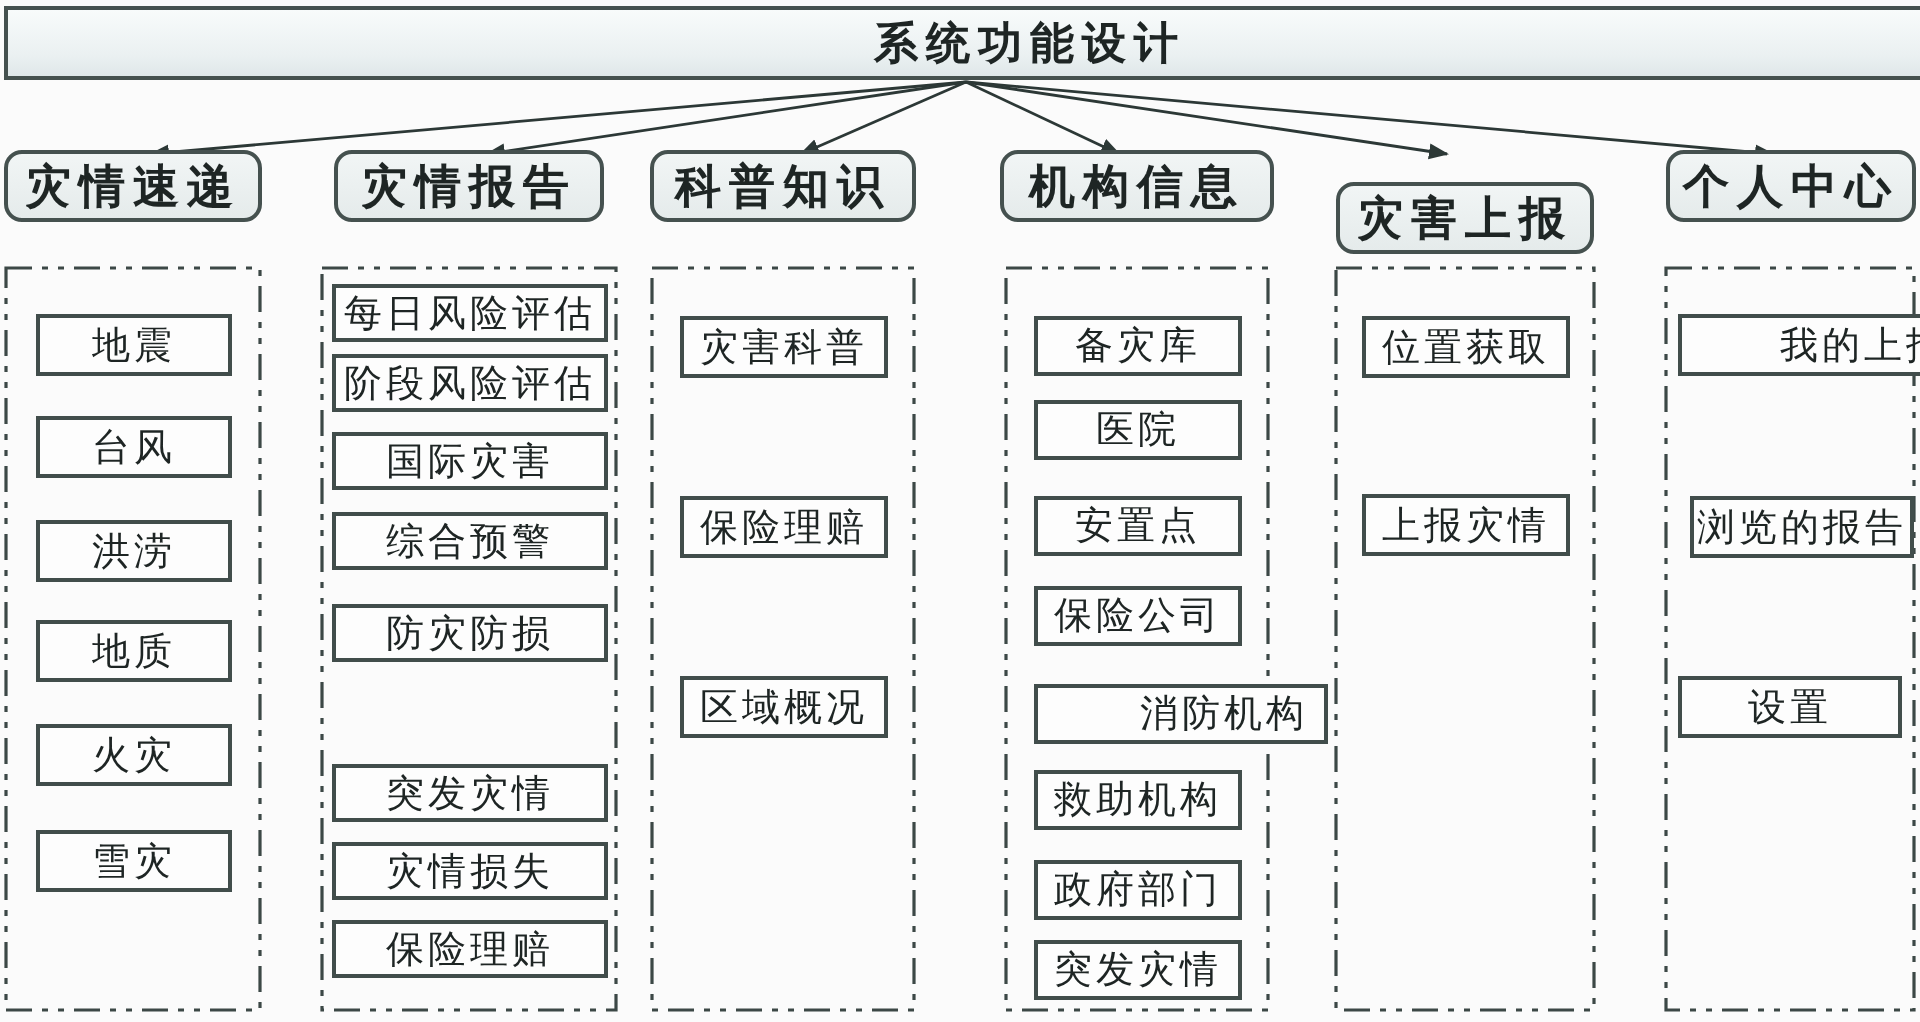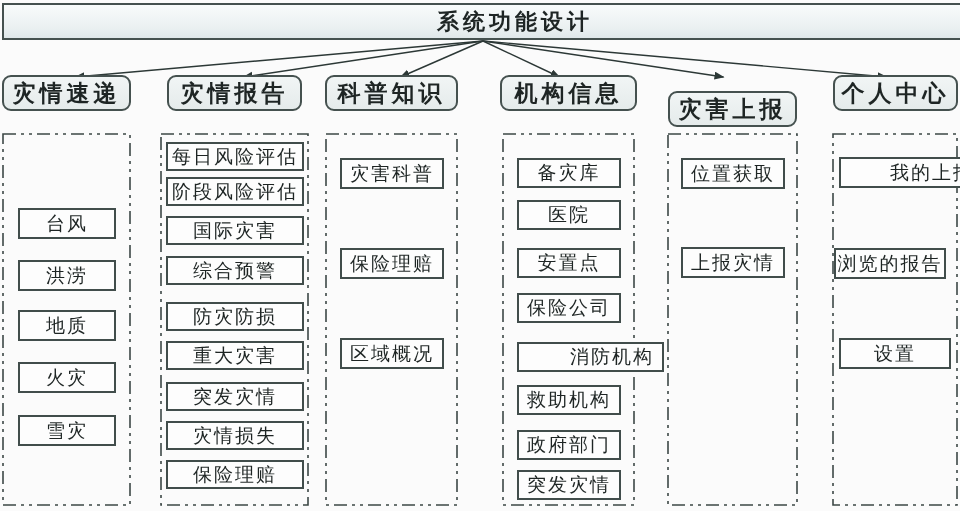--- a/index.html
+++ b/index.html
@@ -68,37 +68,37 @@
   <div class="root-node">
     <span>系统功能设计</span>
   </div>
 
   <div id="columns-host">
       <div class="category-node" style="left: 2px; width: 125px;">灾情速递</div>
       <div class="group-container" style="left: 2px; width: 129px;">
         <svg class="group-border" width="129" height="373">
           <rect x="1" y="1" width="127" height="371" fill="none" stroke="#3c4846" stroke-width="1.6" stroke-dasharray="13 5 3 5 3 5"></rect>
         </svg>
+        <div class="feature-item" style="left: 16px; top: 24px; width: 94px; height: 27px;">地震</div>
         <div class="feature-item" style="left: 16px; top: 75px; width: 94px; height: 27px;">台风</div>
         <div class="feature-item" style="left: 16px; top: 127px; width: 94px; height: 27px;">洪涝</div>
         <div class="feature-item" style="left: 16px; top: 177px; width: 94px; height: 27px;">地质</div>
         <div class="feature-item" style="left: 16px; top: 229px; width: 94px; height: 27px;">火灾</div>
         <div class="feature-item" style="left: 16px; top: 282px; width: 94px; height: 27px;">雪灾</div>
       </div>
       <div class="category-node" style="left: 167px; width: 131px;">灾情报告</div>
       <div class="group-container" style="left: 160px; width: 149px;">
         <svg class="group-border" width="149" height="373">
           <rect x="1" y="1" width="147" height="371" fill="none" stroke="#3c4846" stroke-width="1.6" stroke-dasharray="13 5 3 5 3 5"></rect>
         </svg>
         <div class="feature-item" style="left: 6px; top: 9px; width: 134px; height: 25px;">每日风险评估</div>
         <div class="feature-item" style="left: 6px; top: 44px; width: 134px; height: 25px;">阶段风险评估</div>
         <div class="feature-item" style="left: 6px; top: 83px; width: 134px; height: 25px;">国际灾害</div>
         <div class="feature-item" style="left: 6px; top: 169px; width: 134px; height: 25px;">防灾防损</div>
         <div class="feature-item" style="left: 6px; top: 123px; width: 134px; height: 25px;">综合预警</div>
-        <div class="feature-item" style="left: 6px; top: 208px; width: 134px; height: 25px;">重大灾害</div>
         <div class="feature-item" style="left: 6px; top: 249px; width: 134px; height: 25px;">突发灾情</div>
         <div class="feature-item" style="left: 6px; top: 288px; width: 134px; height: 25px;">灾情损失</div>
         <div class="feature-item" style="left: 6px; top: 327px; width: 134px; height: 25px;">保险理赔</div>
       </div>
       <div class="category-node" style="left: 325px; width: 129px;">科普知识</div>
       <div class="group-container" style="left: 325px; width: 133px;">
         <svg class="group-border" width="133" height="373">
           <rect x="1" y="1" width="131" height="371" fill="none" stroke="#3c4846" stroke-width="1.6" stroke-dasharray="13 5 3 5 3 5"></rect>
         </svg>
         <div class="feature-item" style="left: 15px; top: 25px; width: 100px; height: 27px;">灾害科普</div>
@@ -126,17 +126,17 @@
         </svg>
         <div class="feature-item" style="left: 14px; top: 25px; width: 100px; height: 27px;">位置获取</div>
         <div class="feature-item" style="left: 14px; top: 114px; width: 100px; height: 27px;">上报灾情</div>
       </div>
       <div class="category-node" style="left: 833px; width: 121px;">个人中心</div>
       <div class="group-container" style="left: 832px; width: 126px;">
         <svg class="group-border" width="126" height="373">
           <rect x="1" y="1" width="124" height="371" fill="none" stroke="#3c4846" stroke-width="1.6" stroke-dasharray="13 5 3 5 3 5"></rect>
         </svg>
         <div class="feature-item" style="left: 7px; top: 24px; width: 108px; height: 27px; padding-left: 37px;">我的上报</div>
-        <div class="feature-item" style="left: 2px; top: 115px; width: 108px; height: 27px;">浏览的报告</div>
+        <div class="feature-item" style="left: 13px; top: 115px; width: 108px; height: 27px;">浏览的报告</div>
         <div class="feature-item" style="left: 7px; top: 205px; width: 108px; height: 27px;">设置</div>
       </div>
     </div>
 </div>
 
 </body></html>

